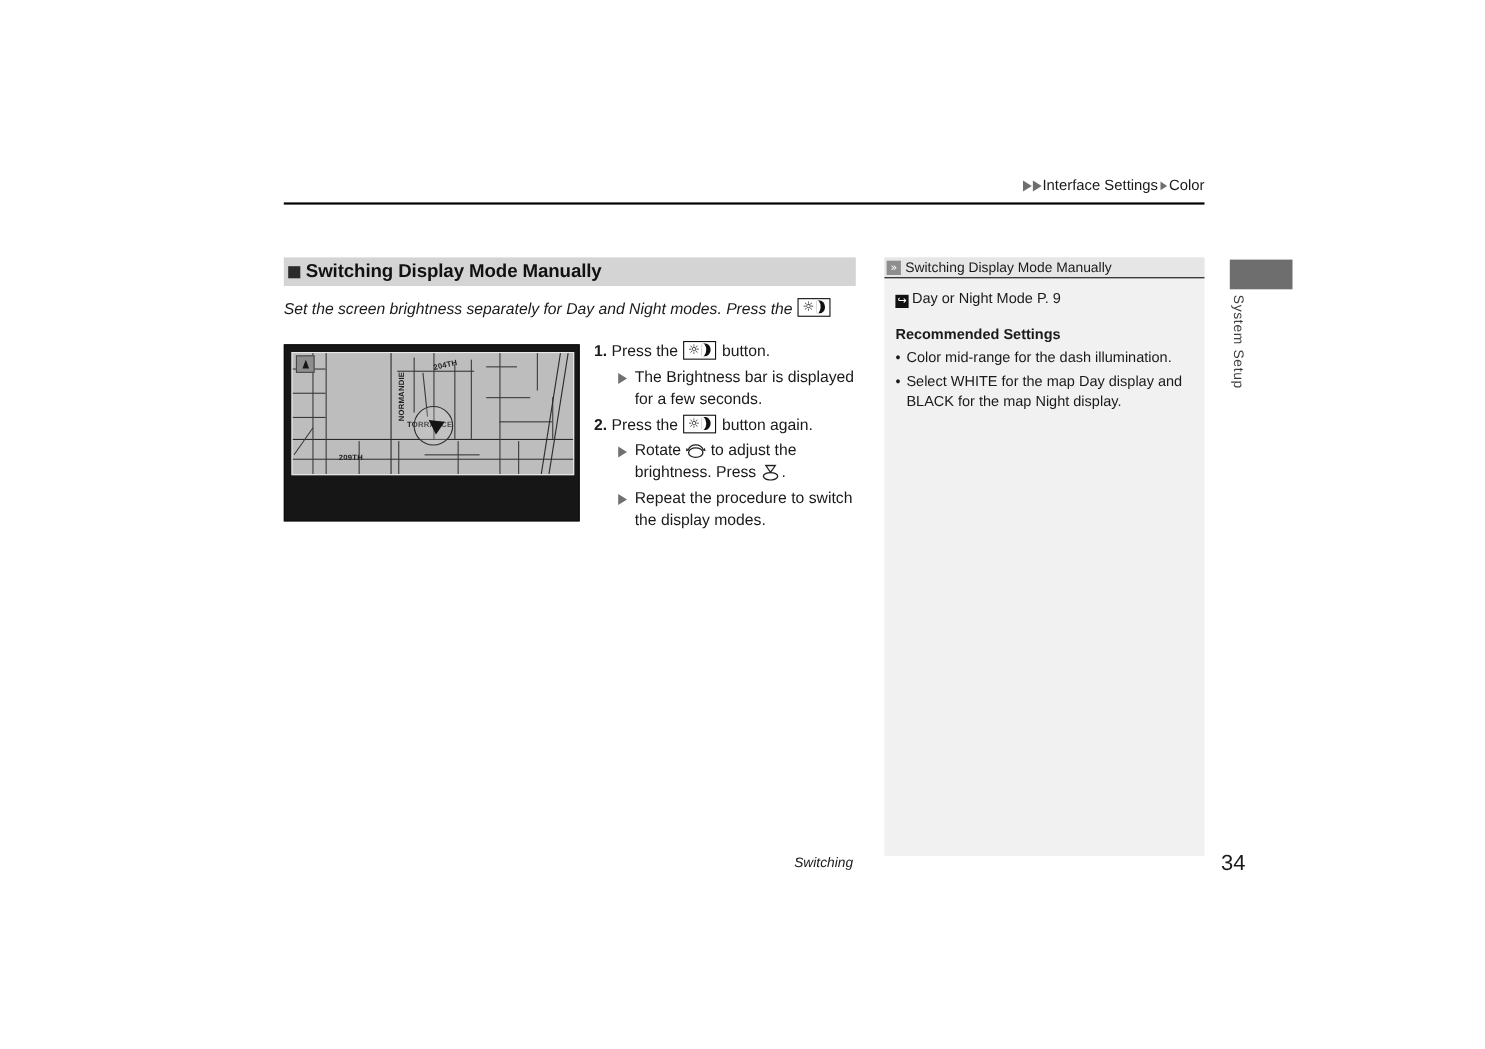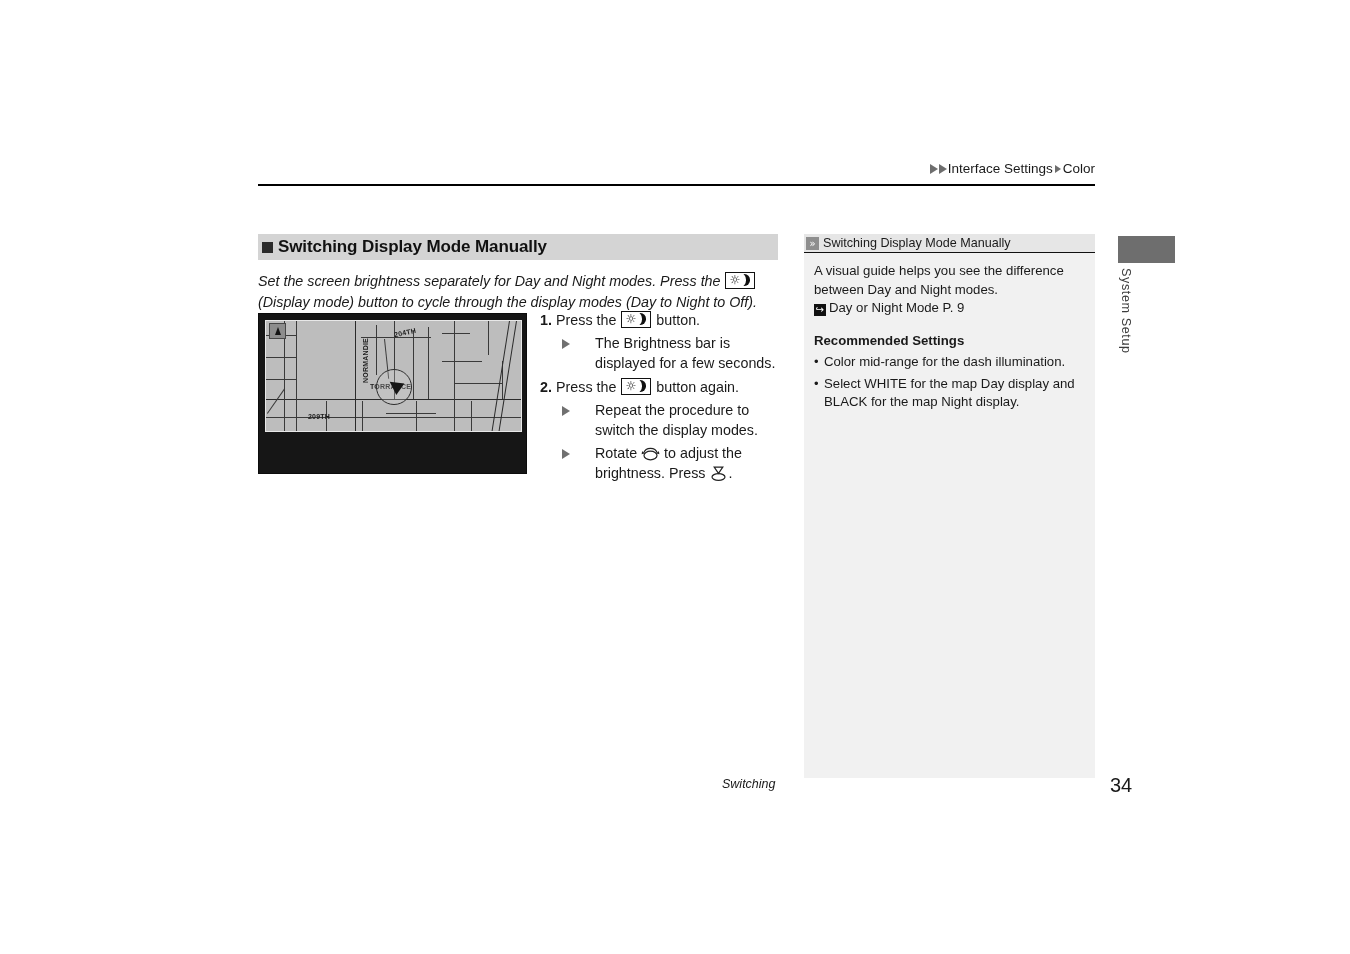--- a/index.html
+++ b/index.html
@@ -275,21 +275,20 @@
   }
   .step-num {
     font-weight: 700;
     width: 16px;
     flex: none;
   }
   .step-text { flex: 1; }
   .sub {
     display: flex;
     margin: 3px 0 3px 22px;
-    gap: 18px;
   }
   .sub-tri {
     flex: none;
     width: 0; height: 0;
     border-top: 5px solid transparent;
     border-bottom: 5px solid transparent;
     border-left: 8px solid #707070;
     margin: 6px 7px 0 0;
   }
   .sub-text { flex: 1; }
@@ -427,21 +426,20 @@
 
 <div id="main-column">
 
   <div id="section-title-bar">
     <span class="sq-bullet"></span>
     <span id="section-title">Switching Display Mode Manually</span>
   </div>
 
   <div id="intro-paragraph">
     <span>Set the screen brightness separately for Day and Night modes. Press the </span><span class="dm-icon"><span class="sun">☼</span><span class="moon"></span></span><br>
-    <span>(Display mode) button to cycle through the display modes (Day to Night to Off).</span>
   </div>
 
 </div>
 
 <div id="nav-figure">
 
   <div id="nav-map">
 
     <div class="road-h" style="left:0;  top:14px;  width:30px;"></div>
     <div class="road-h" style="left:0;  top:36px;  width:30px;"></div>
@@ -499,45 +497,44 @@
     <span class="sub-text">The Brightness bar is displayed for a few seconds.</span>
   </div>
 
   <div class="step" style="margin-top:4px;">
     <span class="step-num">2.</span>
     <span class="step-text"><span>Press the </span><span class="dm-icon"><span class="sun">☼</span><span class="moon"></span></span><span> button again.</span></span>
   </div>
 
   <div class="sub">
     <span class="sub-tri"></span>
-    <span class="sub-text">Repeat the procedure to switch the display modes.</span>
-  </div>
-
-  <div class="sub">
-    <span class="sub-tri"></span>
     <span class="sub-text"><span>Rotate </span><span class="knob-rotate"><svg width="19" height="15" viewBox="0 0 19 15">
             <ellipse cx="9.5" cy="9.5" rx="6.5" ry="4.3" fill="none" stroke="#222" stroke-width="1.2"></ellipse>
             <path d="M2.6 7.2 C3.6 4.2 6.2 2.4 9.5 2.4 C12.8 2.4 15.4 4.2 16.4 7.2" fill="none" stroke="#222" stroke-width="1.2"></path>
             <path d="M1.2 5.0 L3.2 7.6 L0.6 8.2 Z" fill="#222"></path>
             <path d="M17.8 5.0 L18.4 8.2 L15.8 7.6 Z" fill="#222"></path>
           </svg></span><span> to adjust the brightness. Press </span><span class="knob-press"><svg width="19" height="15" viewBox="0 0 19 15">
             <ellipse cx="9.5" cy="11" rx="6.5" ry="3.4" fill="none" stroke="#222" stroke-width="1.2"></ellipse>
             <path d="M5.2 1.2 L13.8 1.2 L9.5 7.4 Z" fill="none" stroke="#222" stroke-width="1.2"></path>
           </svg></span><span>.</span></span>
   </div>
 
+  <div class="sub">
+    <span class="sub-tri"></span>
+    <span class="sub-text">Repeat the procedure to switch the display modes.</span>
+  </div>
+
 </div>
 
 <div id="sidebar-note">
   <div id="sidebar-header">
     <span id="sidebar-chev">»</span>
     <span id="sidebar-title">Switching Display Mode Manually</span>
   </div>
   <div id="sidebar-body">
-    <div>A visual guide helps you see the difference between Day and Night modes.</div>
     <div>
       <span class="xref-icon">↪</span><span class="bold">Day or Night Mode</span><span> P. 9</span>
     </div>
 
     <div id="recommended-heading">Recommended Settings</div>
 
     <div class="note-bullet">
       <span class="dot">•</span>
       <span class="btext">Color mid-range for the dash illumination.</span>
     </div>

